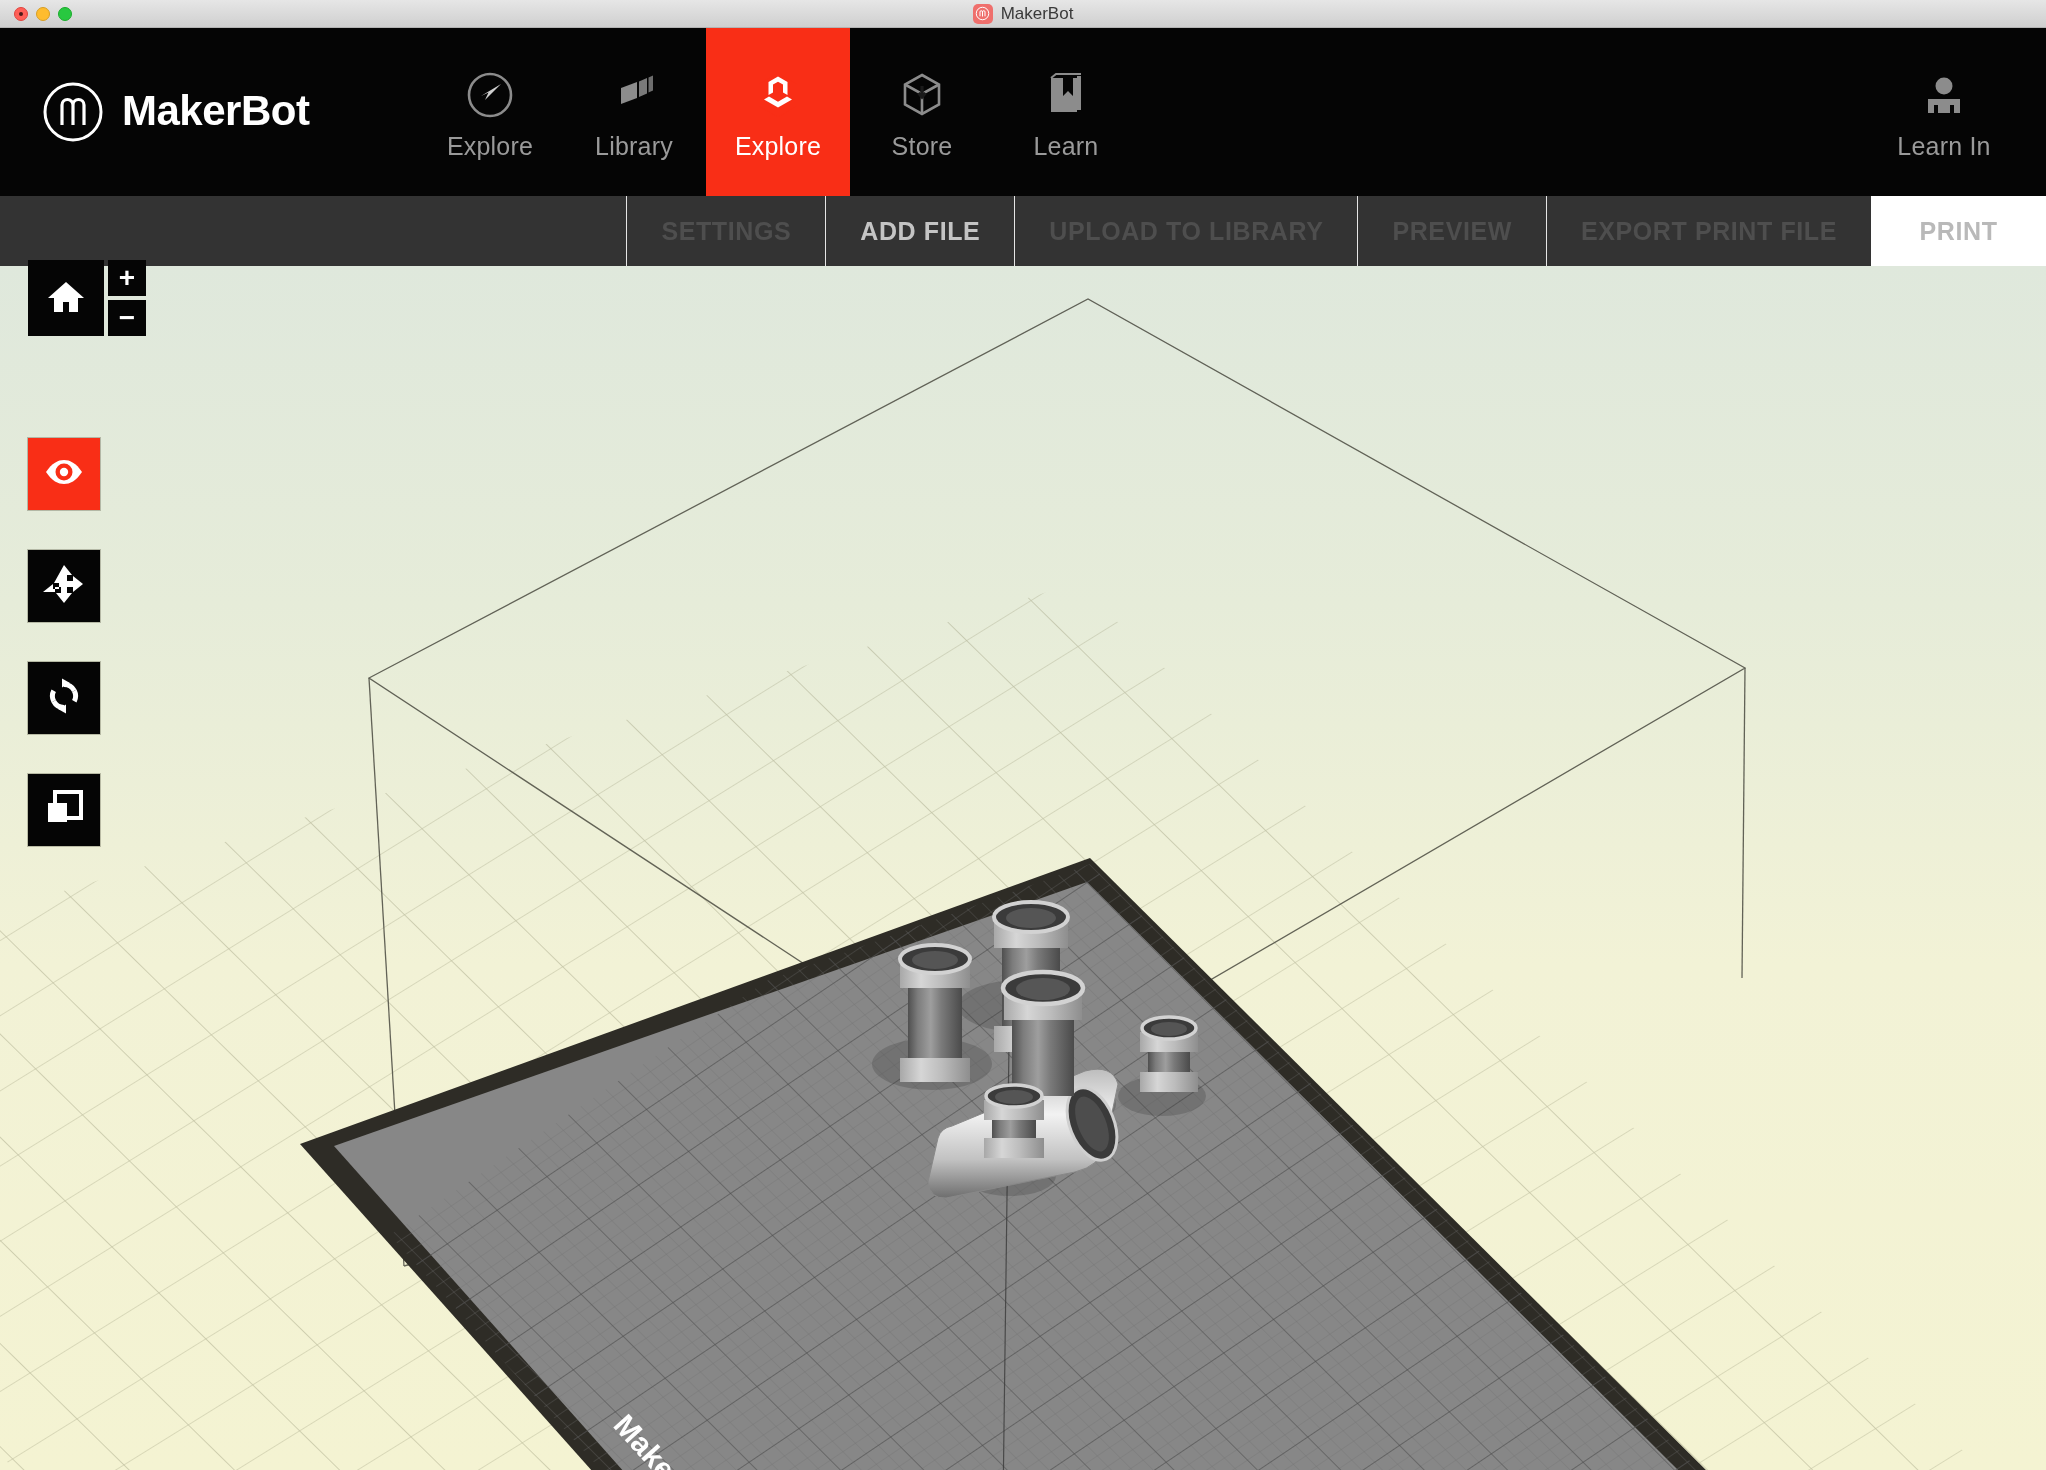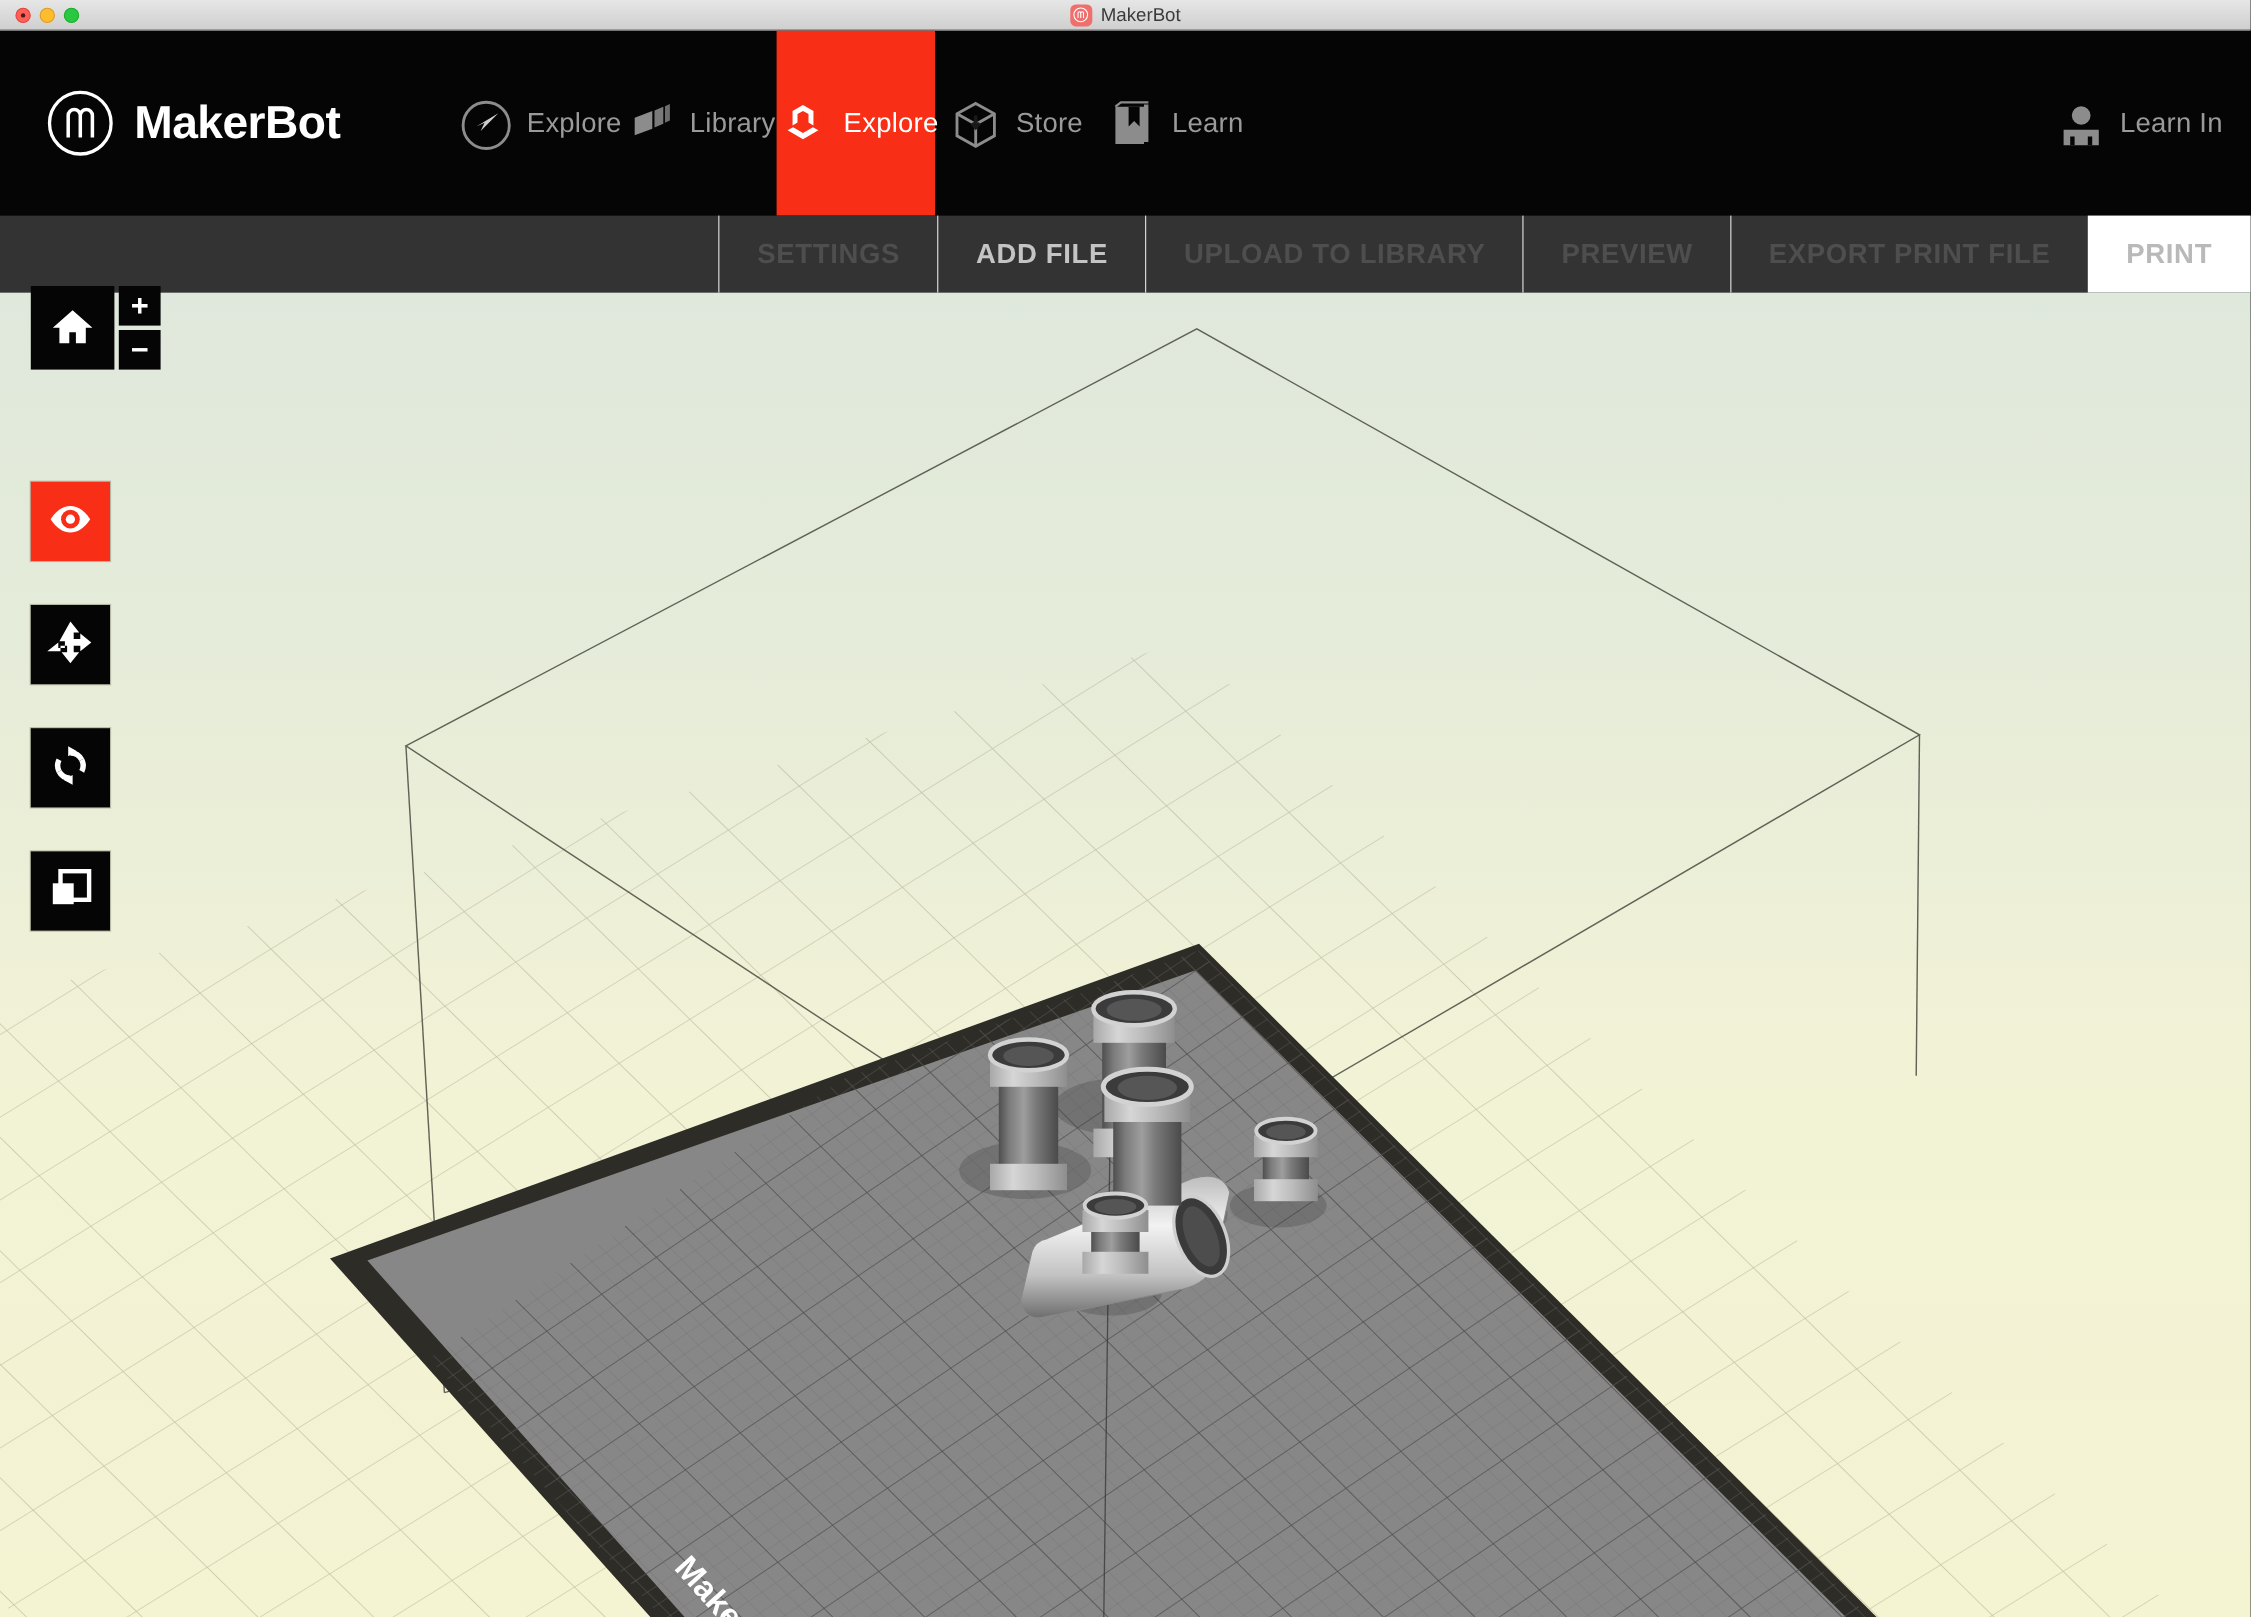--- a/index.html
+++ b/index.html
@@ -43,21 +43,21 @@
   }
   .brand{
     display:flex; align-items:center; gap:18px;
     padding-left:42px; padding-right:30px;
   }
   .brand-mark{ width:62px; height:62px; }
   .brand-word{ height:48px; display:block; }
 
   .navitems{ display:flex; align-items:stretch; margin-left:18px; }
   .navitem{
-    width:144px; display:flex; flex-direction:row;
+    width:144px; display:flex; flex-direction:column;
     align-items:center; justify-content:center; gap:10px;
     color:#9a9a9a; cursor:pointer;
   }
   .navitem .ico{ height:58px; display:flex; align-items:flex-end; }
   .navitem .lbl{ font-size:25px; letter-spacing:.2px; }
   .navitem.active{ background:#f92e16; color:#fff; }
   .navspacer{ flex:1; }
   .navitem.signin{ width:156px; margin-right:24px; }
 
   
@@ -72,21 +72,21 @@
   .subspacer{ flex:1; }
   .subtabs{ display:flex; align-items:stretch; }
   .subtab{
     display:flex; align-items:center; justify-content:center;
     padding:0 34px; font-size:25px; font-weight:bold;
     letter-spacing:.6px; color:#4e4e4e; cursor:pointer;
     border-left:1px solid #e5e5e5;
   }
   .subtab.enabled{ color:#c4c4c4; }
   .subtab.print{
-    background:#ffffff; color:#b9b9b9; width:148px; padding:0;
+    background:#ffffff; color:#b9b9b9; width:175px; padding:0;
     border-left:none;
   }
 
   
   .viewport{
     position:absolute; left:0; top:266px; width:2046px; height:1204px;
     background:linear-gradient(to bottom,#dfe8dc 0%,#e6ecd9 28%,#f2f2d6 58%,#f4f3d2 100%);
     overflow:hidden;
   }
   .viewport svg{ position:absolute; left:0; top:0; display:block; }

